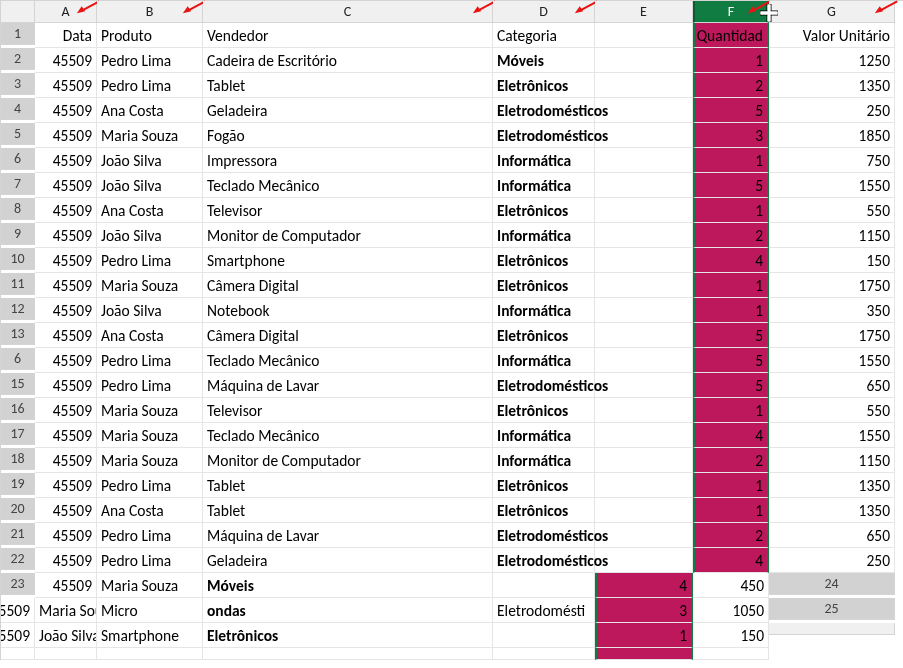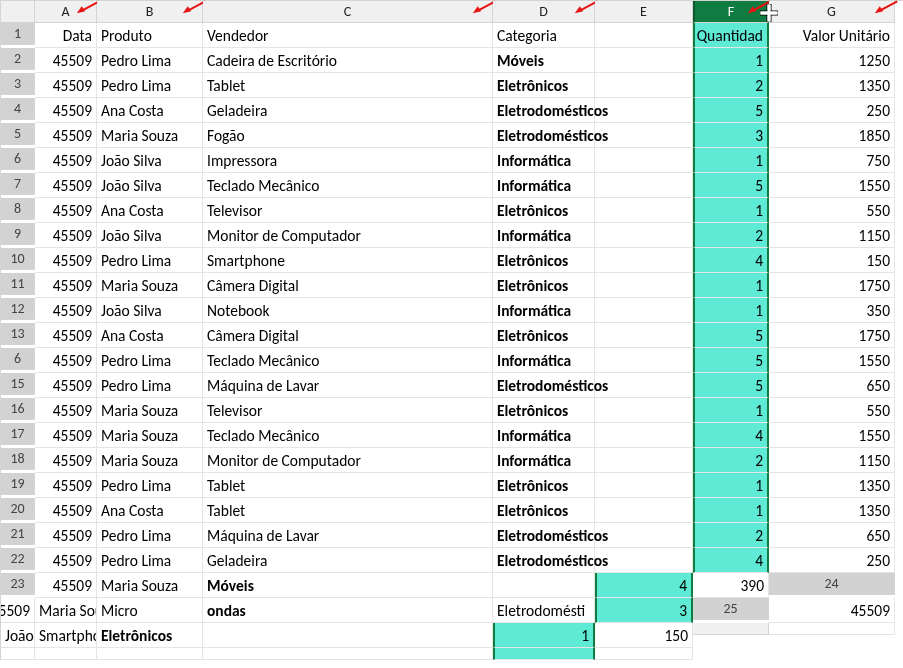--- a/index.html
+++ b/index.html
@@ -41,21 +41,21 @@
     align-items: center;
     border-right: 1px solid #e5e5e5;
     border-bottom: 1px solid #e5e5e5;
     white-space: nowrap;
     overflow: hidden;
     color: #000;
     font-size: 15.5px;
   }
   .num { justify-content: flex-end; }
   .colF-sel {
-    background: #5eead4;
+    background: #be185d;
     border-right: 2px solid #107c41;
     border-left: 2px solid #107c41;
   }
   .colF-header {
     background: #107c41;
     color: #fff;
     border-right: 2px solid #0a5c30;
     border-left: 2px solid #0a5c30;
     position: relative;
   }
@@ -279,28 +279,29 @@
     <div class="cell overflow">Eletrodomésticos</div>
     <div class="cell"></div>
     <div class="cell num colF-sel">4</div>
     <div class="cell num">250</div>
     <div class="rowhdr sel-row-hdr">23</div>
     <div class="cell num">45509</div>
     <div class="cell">Maria Souza</div>
     <div class="cell overflow">Móveis</div>
     <div class="cell"></div>
     <div class="cell num colF-sel">4</div>
-    <div class="cell num">390</div>
+    <div class="cell num">450</div>
     <div class="rowhdr sel-row-hdr">24</div>
     <div class="cell num">45509</div>
     <div class="cell">Maria Souza</div>
     <div class="cell">Micro</div>
     <div class="cell overflow">ondas</div>
     <div class="cell">Eletrodomésti</div>
     <div class="cell num colF-sel">3</div>
+    <div class="cell num">1050</div>
     <div class="rowhdr sel-row-hdr">25</div>
     <div class="cell num">45509</div>
     <div class="cell">João Silva</div>
     <div class="cell">Smartphone</div>
     <div class="cell overflow">Eletrônicos</div>
     <div class="cell"></div>
     <div class="cell num colF-sel">1</div>
     <div class="cell num">150</div>
     <div class="rowhdr" style="height: 12px;"></div>
     <div class="cell" style="height: 12px;"></div>

